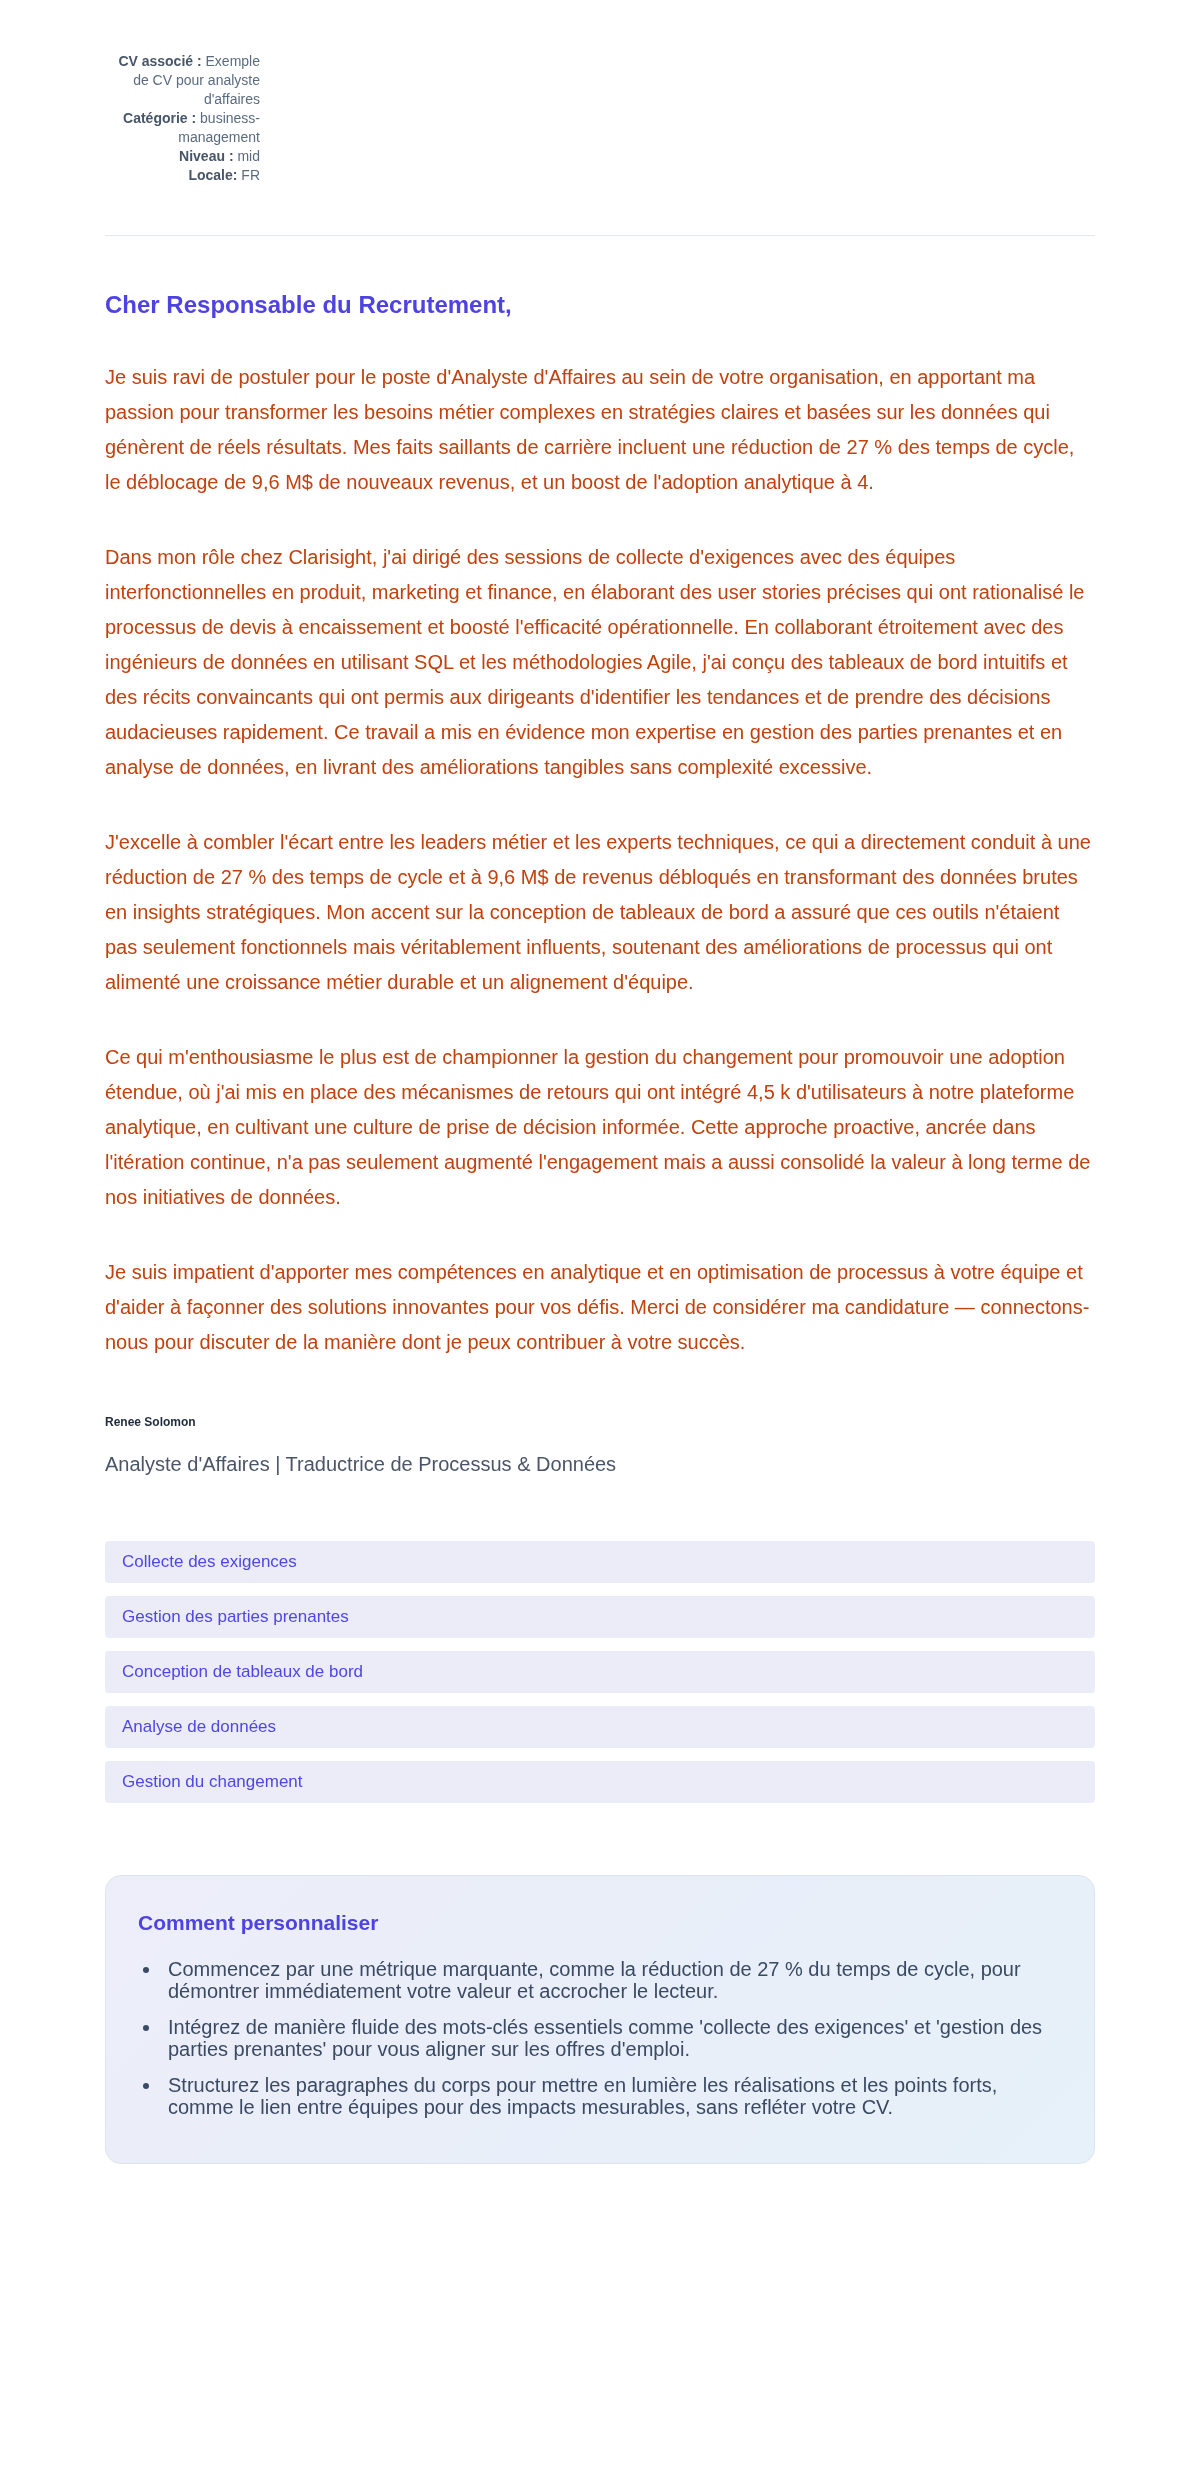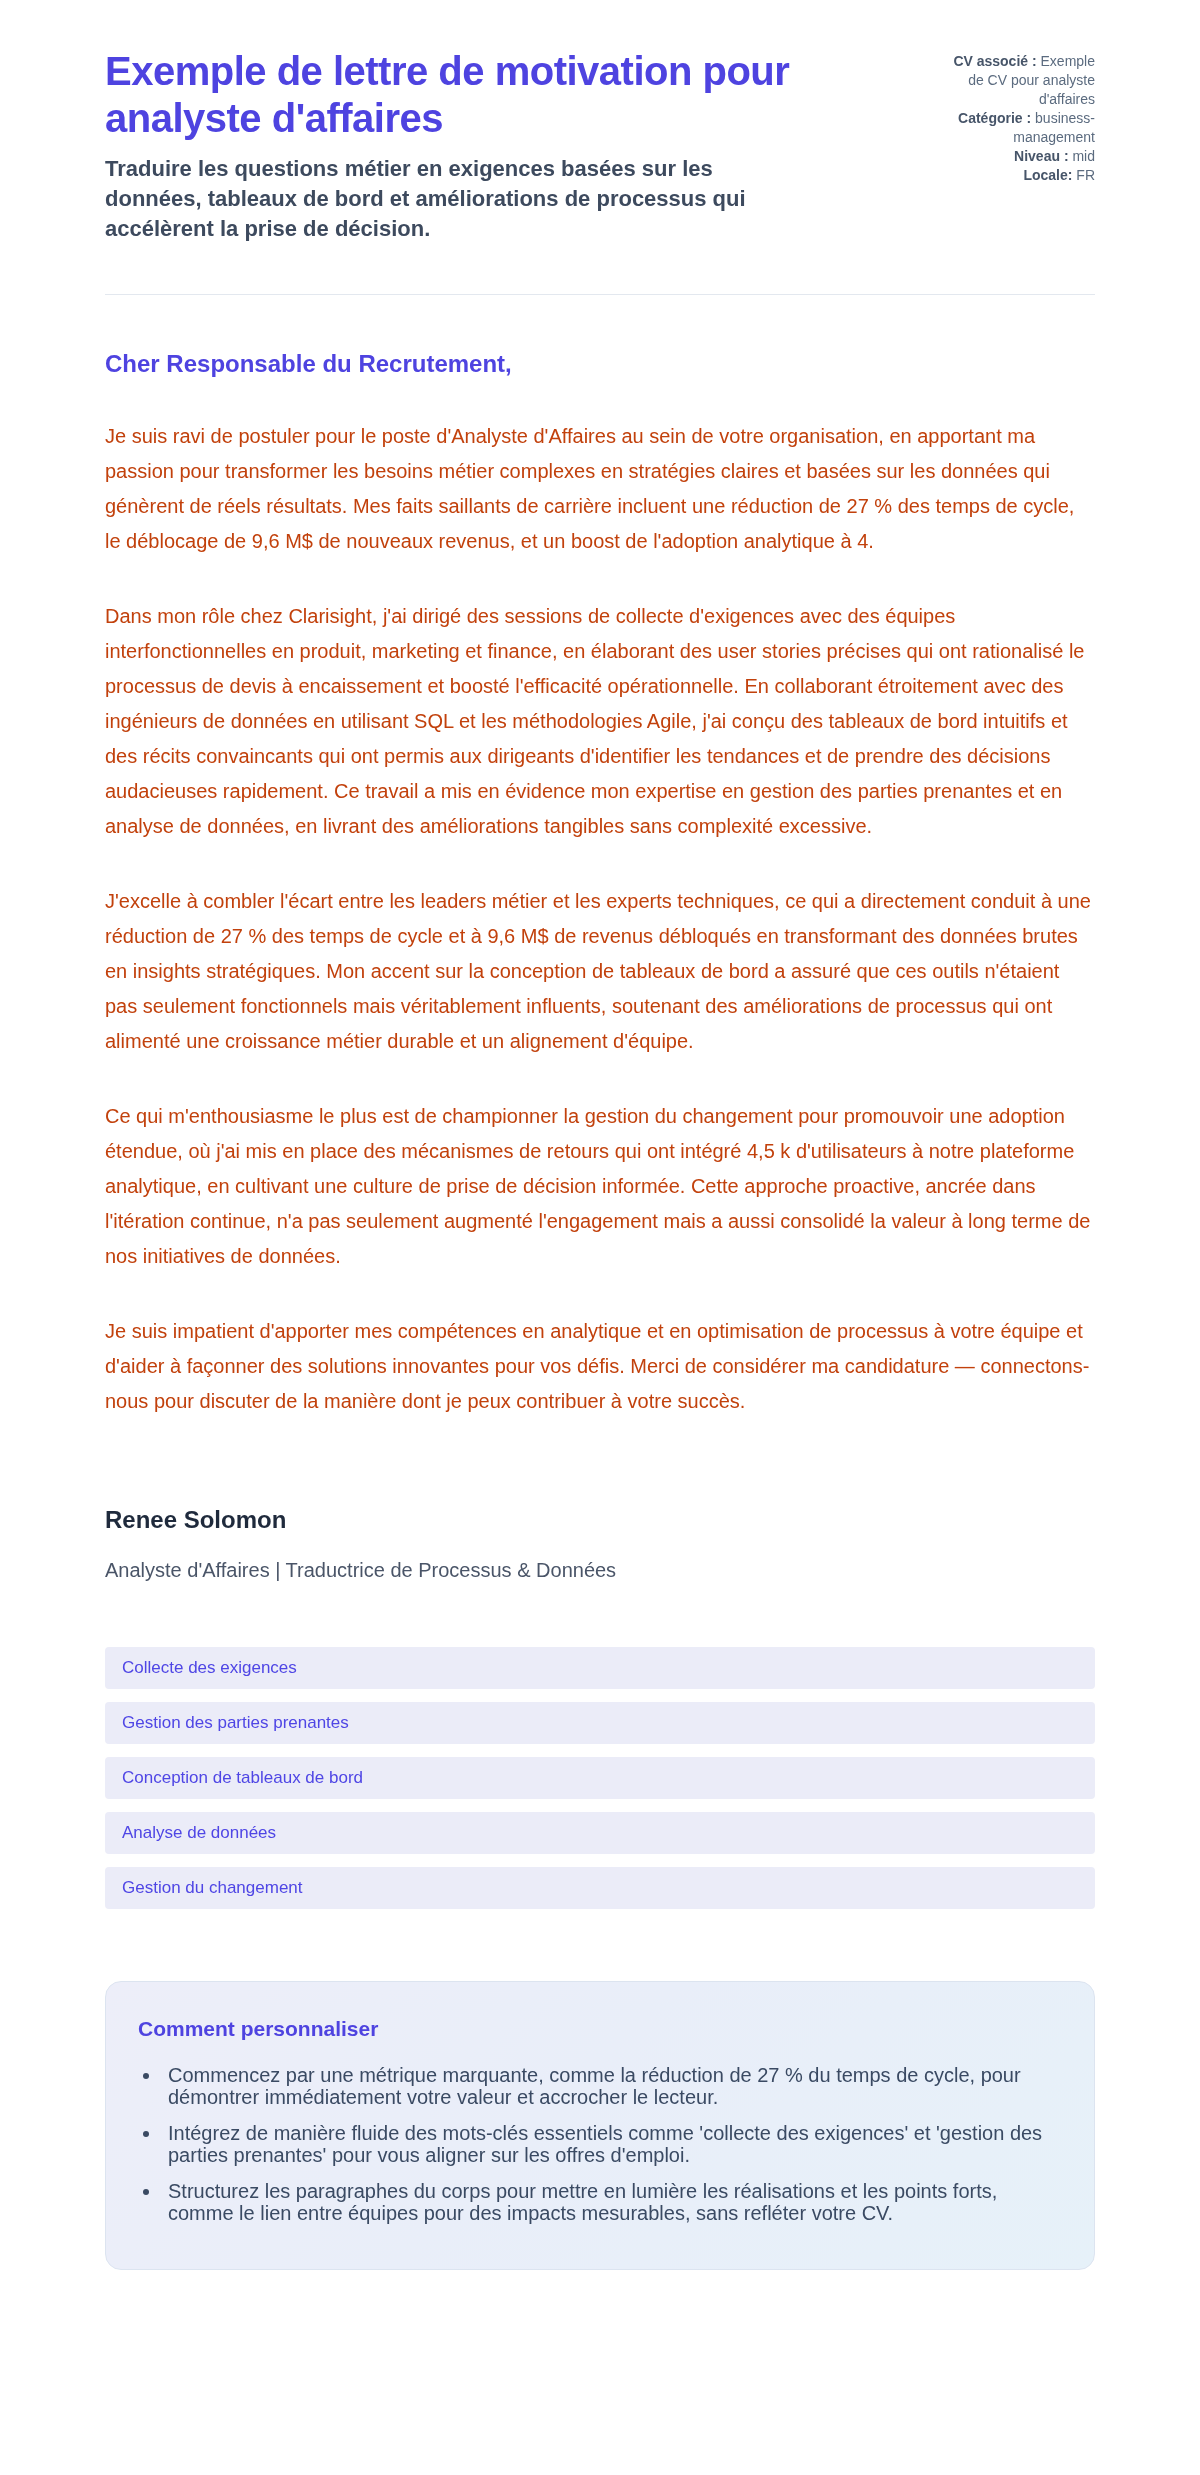--- a/index.html
+++ b/index.html
@@ -57,22 +57,22 @@
     font-weight: 700;
   }
   .para {
     margin: 40px 0 0 0;
     font-size: 20px;
     line-height: 35px;
     color: #c2410c;
   }
   .para.first { margin-top: 42px; }
   .sig-name {
-    margin-top: 88px;
-    font-size: 24px;
+    margin-top: 49px;
+    font-size: 12px;
     line-height: 26px;
     font-weight: 700;
     color: #1f2a3c;
   }
   .sig-role {
     margin-top: 16px;
     font-size: 20px;
     line-height: 26px;
     color: #4a5568;
   }
@@ -122,24 +122,20 @@
   }
   .tip-list li::marker { color: #3a4a63; }
   .tip-list li:last-child { margin-bottom: 13px; }
 </style>
 </head>
 <body>
 
 <div class="container">
 
   <div class="header">
-    <div class="header-left">
-      <h1 class="page-title">Exemple de lettre de motivation pour analyste d'affaires</h1>
-      <p class="page-subtitle">Traduire les questions métier en exigences basées sur les données, tableaux de bord et améliorations de processus qui accélèrent la prise de décision.</p>
-    </div>
     <div class="meta">
       <p class="meta-item"><span class="meta-label">CV associé :</span> <span>Exemple de CV pour analyste d'affaires</span></p>
       <p class="meta-item"><span class="meta-label">Catégorie :</span> <span>business-management</span></p>
       <p class="meta-item"><span class="meta-label">Niveau :</span> <span>mid</span></p>
       <p class="meta-item"><span class="meta-label">Locale:</span> <span>FR</span></p>
     </div>
   </div>
 
   <hr class="divider">
 

